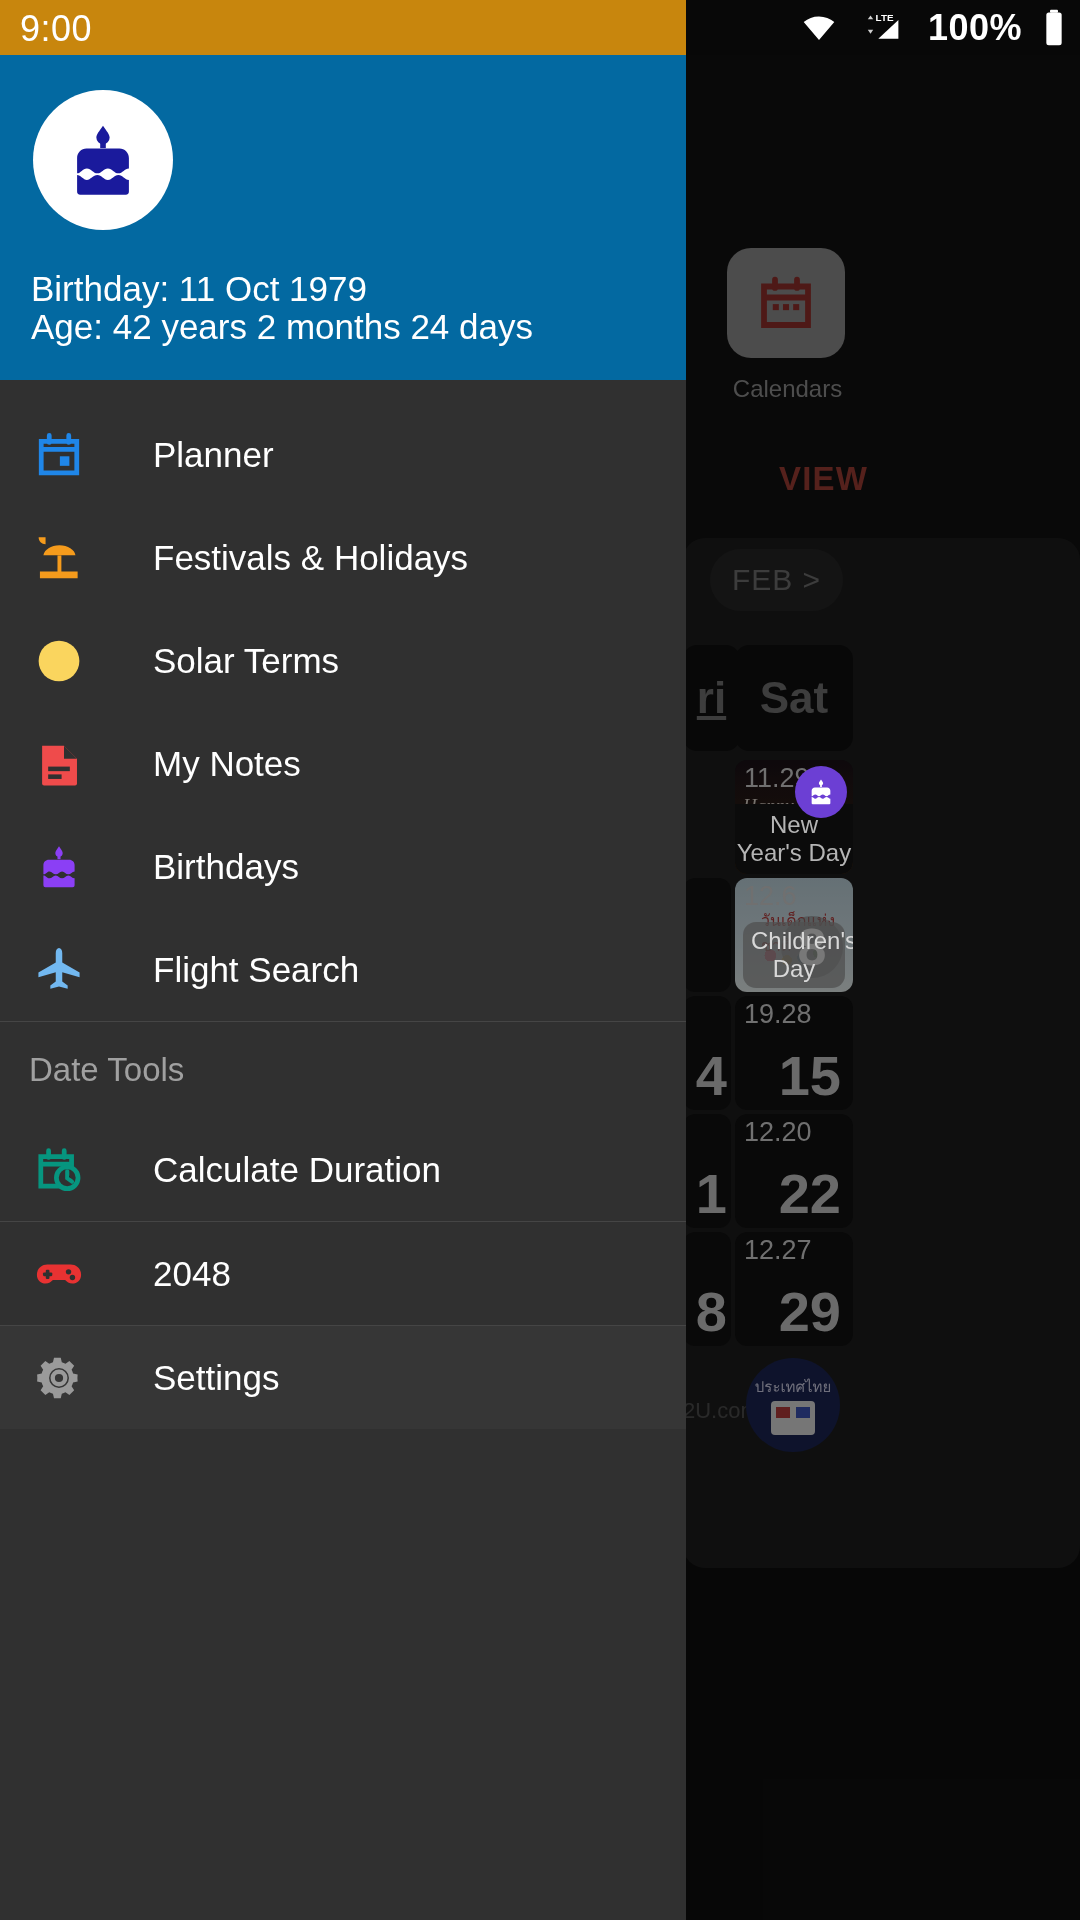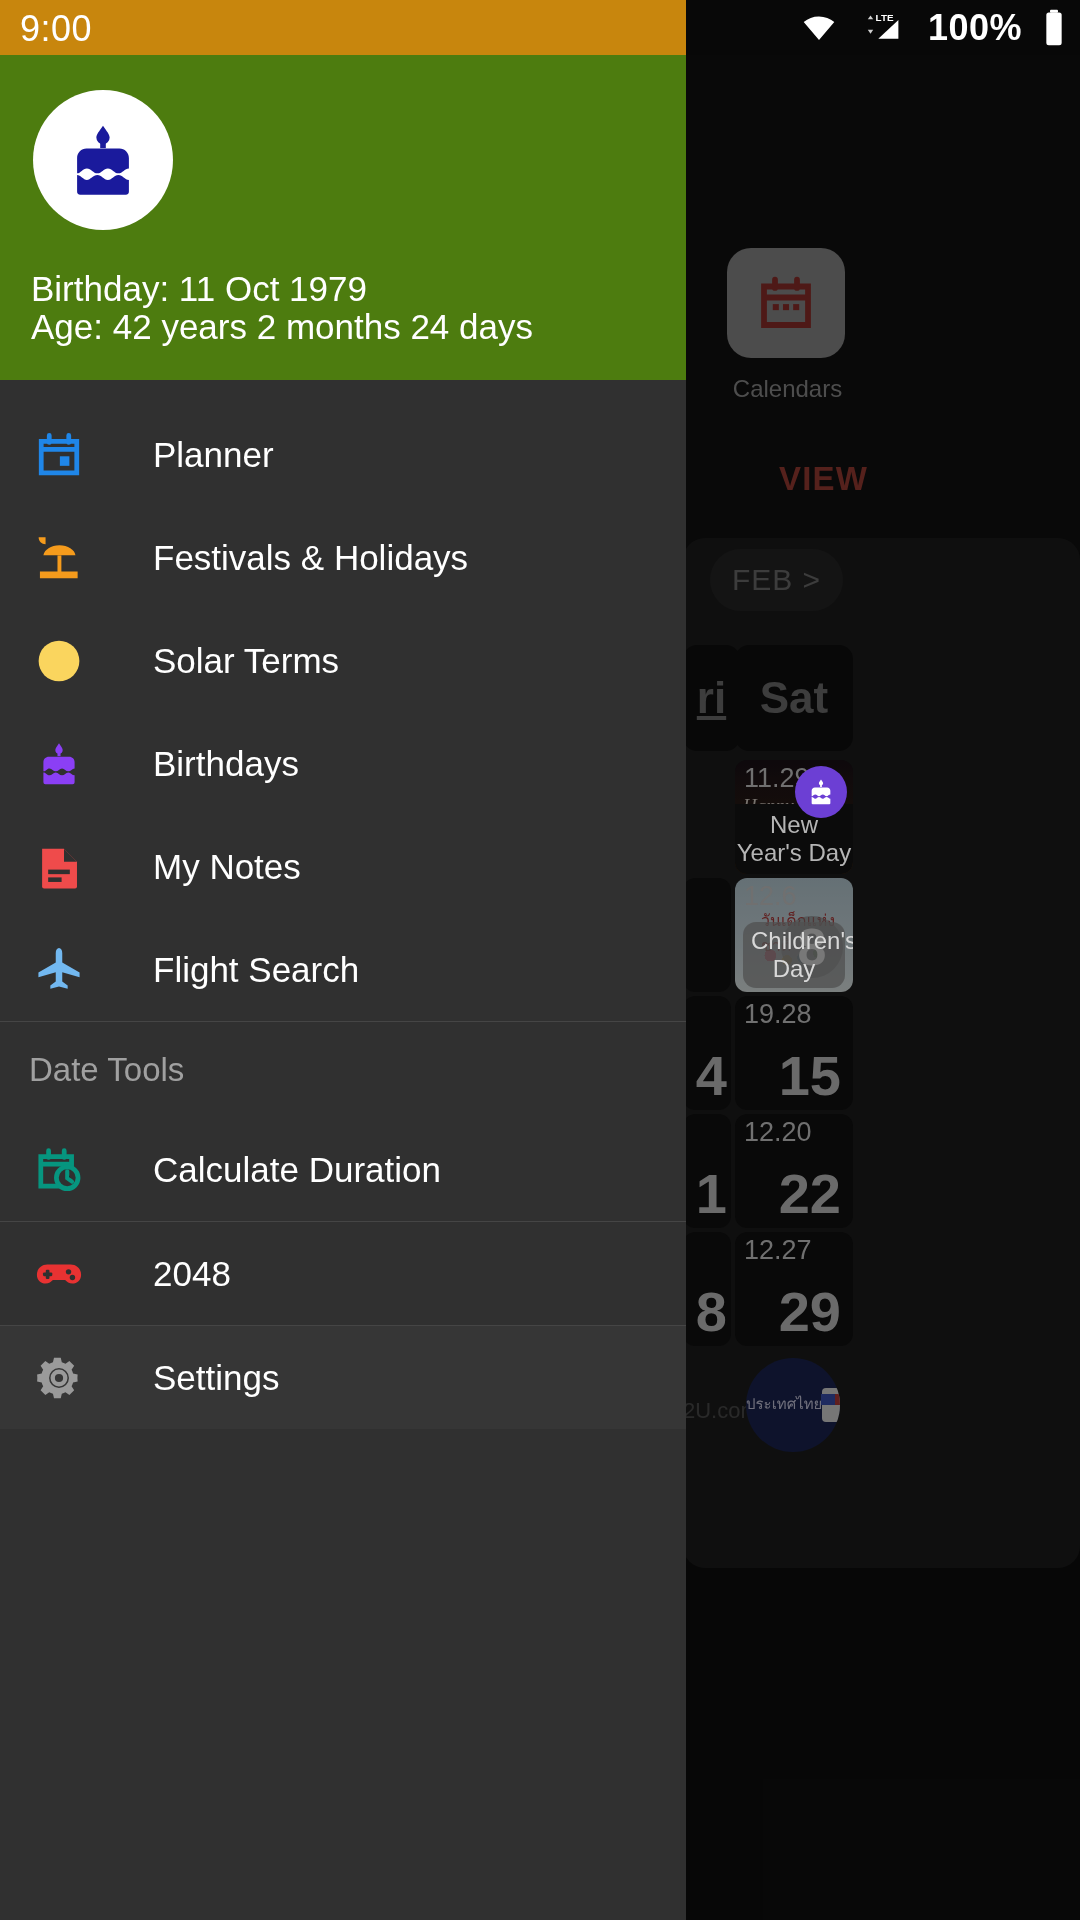--- a/index.html
+++ b/index.html
@@ -112,21 +112,21 @@
   .cal-num.circled {
     right:10px; bottom:14px; width:62px; height:62px;
     background:rgba(70,70,70,.6); border-radius:50%;
     display:flex; align-items:center; justify-content:center;
     color:#efefef; font-size:52px; position:absolute;
   }
 
   .thai-badge {
     position:absolute; left:746px; top:1358px; width:94px; height:94px;
     border-radius:50%; background:#1b2450;
-    display:flex; align-items:center; justify-content:center;
+    display:flex; flex-direction:column; align-items:center; justify-content:center;
     overflow:hidden;
   }
   .thai-badge .tb-top { color:#c9c9e0; font-size:15px; margin-bottom:2px; }
   .thai-badge .tb-box { width:44px; height:34px; background:#d8d8d8; border-radius:4px; position:relative; }
   .thai-badge .tb-box::before {
     content:""; position:absolute; left:5px; top:6px; width:14px; height:11px; background:#b03a3a;
   }
   .thai-badge .tb-box::after {
     content:""; position:absolute; right:5px; top:6px; width:14px; height:11px; background:#3a4fb0;
   }
@@ -156,21 +156,21 @@
   .sb-icons svg { display:block; }
   .sb-battpct { color:#fff; font-size:36px; font-weight:700; letter-spacing:.5px; }
 
   
   #drawer {
     position:absolute; left:0; top:0; width:686px; height:1920px;
     background:#303030; z-index:30;
   }
   .drawer-header {
     position:absolute; left:0; top:55px; width:686px; height:325px;
-    background:#4d7c0f;
+    background:#0369a1;
   }
   .avatar {
     position:absolute; left:33px; top:35px; width:140px; height:140px;
     border-radius:50%; background:#ffffff;
     display:flex; align-items:center; justify-content:center;
   }
   .avatar svg { width:84px; height:84px; }
   .hdr-line {
     position:absolute; left:31px; color:#ffffff; font-size:35px; line-height:1.05;
   }
@@ -336,39 +336,39 @@
           <svg viewBox="0 0 24 24">
               <circle cx="12" cy="12" r="9.4" fill="#fad55e"></circle>
             </svg>
         </span>
         <span class="menu-label">Solar Terms</span>
       </div>
 
       <div class="menu-item">
         <span class="menu-icon">
           <svg viewBox="0 0 24 24">
+            <path fill="#ef4b4b" d="M4.2 3.6h10.1l6 6v11.4a.9.9 0 0 1-.9.9H5.1a.9.9 0 0 1-.9-.9z"></path>
+            <path fill="#303030" d="M14.3 3.6v6h6z"></path>
+            <rect x="7" y="13.2" width="10" height="2.1" fill="#303030"></rect>
+            <rect x="7" y="16.8" width="6.2" height="2.1" fill="#303030"></rect>
+          </svg>
+        </span>
+        <span class="menu-label">My Notes</span>
+      </div>
+
+      <div class="menu-item">
+        <span class="menu-icon">
+          <svg viewBox="0 0 24 24">
             <path fill="#8b3ff5" d="M12 2.4c1 1.5 1.7 2.3 1.7 3.1a1.7 1.7 0 0 1-3.4 0c0-.8.7-1.6 1.7-3.1z"></path>
             <rect x="11.3" y="6" width="1.4" height="2.4" fill="#8b3ff5"></rect>
             <path fill="#8b3ff5" d="M4.8 11.2c0-1.4 1.1-2.5 2.5-2.5h9.4c1.4 0 2.5 1.1 2.5 2.5v2.9c-1.2 0-1.7 1.3-2.9 1.3s-1.7-1.3-2.9-1.3-1.7 1.3-2.9 1.3-1.7-1.3-2.9-1.3-1.6 1.3-2.8 1.3z"></path>
             <path fill="#8b3ff5" d="M4.8 15.9c1.2 0 1.7 1.3 2.8 1.3s1.7-1.3 2.9-1.3 1.7 1.3 2.9 1.3 1.7-1.3 2.9-1.3 1.7 1.3 2.9 1.3v3.2a.9.9 0 0 1-.9.9H5.7a.9.9 0 0 1-.9-.9z"></path>
           </svg>
         </span>
         <span class="menu-label">Birthdays</span>
-      </div>
-
-      <div class="menu-item">
-        <span class="menu-icon">
-          <svg viewBox="0 0 24 24">
-            <path fill="#ef4b4b" d="M4.2 3.6h10.1l6 6v11.4a.9.9 0 0 1-.9.9H5.1a.9.9 0 0 1-.9-.9z"></path>
-            <path fill="#303030" d="M14.3 3.6v6h6z"></path>
-            <rect x="7" y="13.2" width="10" height="2.1" fill="#303030"></rect>
-            <rect x="7" y="16.8" width="6.2" height="2.1" fill="#303030"></rect>
-          </svg>
-        </span>
-        <span class="menu-label">My Notes</span>
       </div>
 
       <div class="menu-item">
         <span class="menu-icon">
           <svg viewBox="0 0 24 24">
             <path fill="#72b8f0" d="M12 1.9c.9 0 1.5 1 1.5 2.4v4.2l8 4.6v2.3l-8-2.4v4.3l2.5 1.8v1.6L12 19.6l-4 1.1v-1.6l2.5-1.8v-4.3l-8 2.4v-2.3l8-4.6V4.3c0-1.4.6-2.4 1.5-2.4z"></path>
           </svg>
         </span>
         <span class="menu-label">Flight Search</span>
       </div>

